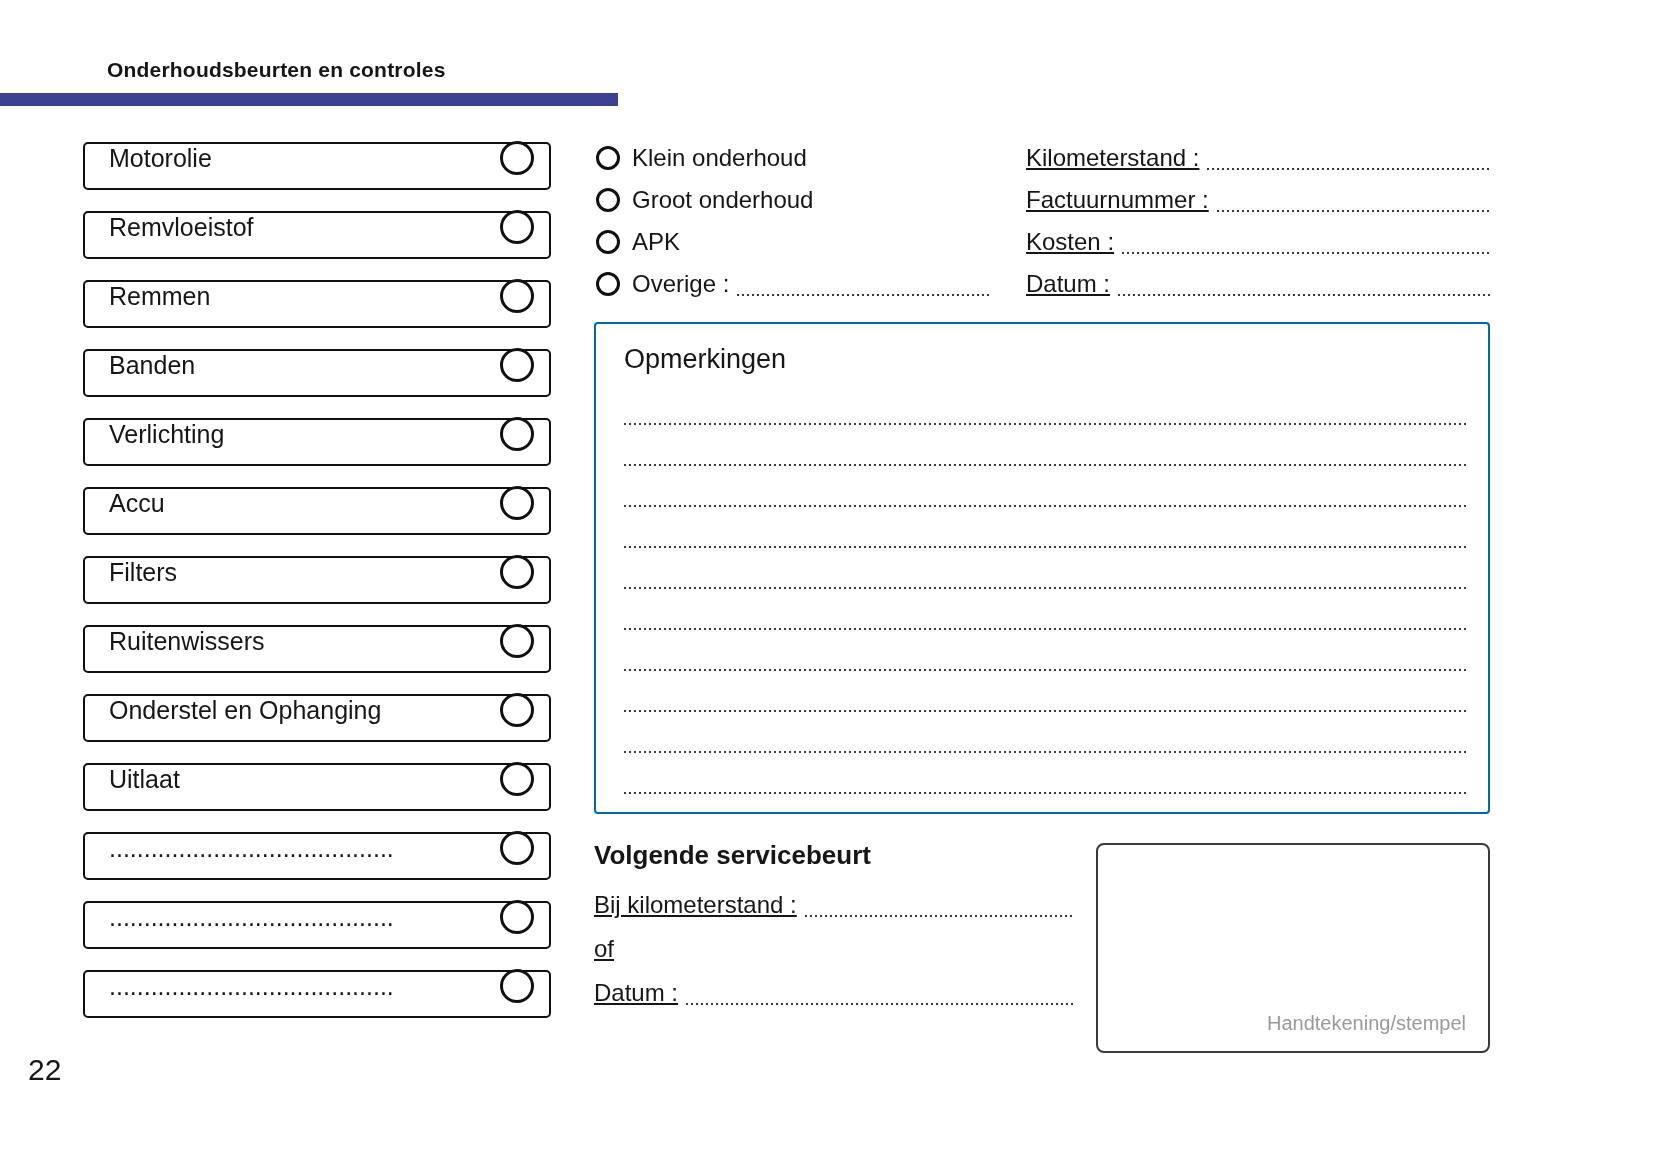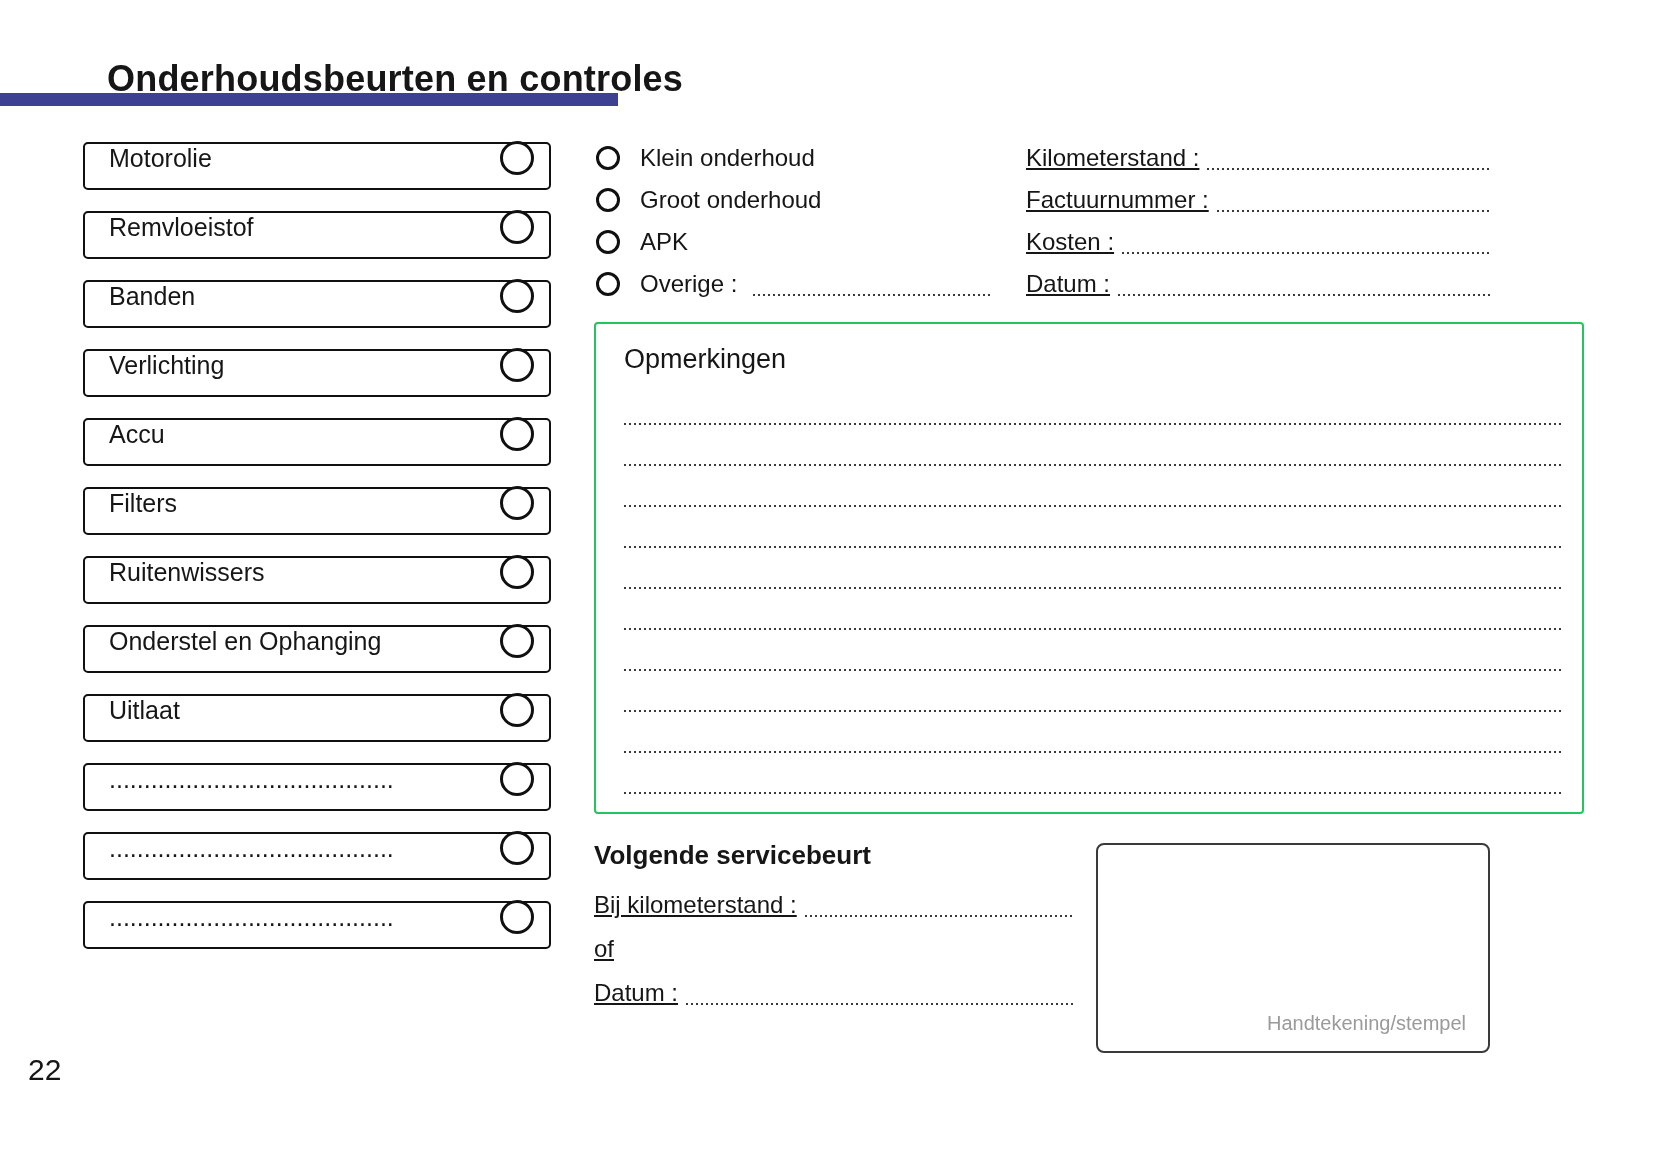--- a/index.html
+++ b/index.html
@@ -11,21 +11,21 @@
     width: 1653px;
     height: 1165px;
     background: #ffffff;
     overflow: hidden;
   }
 
   .title {
     position: absolute;
     left: 107px;
     top: 58px;
-    font-size: 36px;
+    font-size: 21px;
     font-weight: bold;
     color: #161616;
     letter-spacing: 0.2px;
   }
   .title-bar {
     position: absolute;
     left: 0;
     top: 93px;
     width: 618px;
     height: 13px;
@@ -78,21 +78,20 @@
   .service-type {
     position: absolute;
     left: 596px;
     top: 137px;
     width: 394px;
   }
   .radio-row {
     height: 42px;
     display: flex;
     align-items: center;
-    gap: 8px;
   }
   .radio-circle {
     flex: none;
     width: 24px;
     height: 24px;
     border: 3px solid #101010;
     border-radius: 50%;
     margin-right: 12px;
     background: #fff;
   }
@@ -118,23 +117,23 @@
     align-items: center;
     text-decoration: underline;
   }
   .field-label { font-size: 24px; white-space: nowrap; }
 
   
   .remarks-box {
     position: absolute;
     left: 594px;
     top: 322px;
-    width: 990px;
+    width: 896px;
     height: 492px;
-    border: 2px solid #22c55e;
+    border: 2px solid #0369a1;
     border-radius: 4px;
     padding: 20px 20px 22px 28px;
     background: #fff;
   }
   .remarks-title {
     font-size: 27px;
     height: 34px;
     margin-bottom: 6px;
   }
   .remark-line { height: 41px; }
@@ -191,20 +190,24 @@
   <div class="checklist">
     <div class="check-row">
       <span class="check-label">Motorolie</span>
       <span class="circle"></span>
     </div>
     <div class="check-row">
       <span class="check-label">Remvloeistof</span>
       <span class="circle"></span>
     </div>
     <div class="check-row">
+      <span class="check-label">Remmen</span>
+      <span class="circle"></span>
+    </div>
+    <div class="check-row">
       <span class="check-label">Banden</span>
       <span class="circle"></span>
     </div>
     <div class="check-row">
       <span class="check-label">Verlichting</span>
       <span class="circle"></span>
     </div>
     <div class="check-row">
       <span class="check-label">Accu</span>
       <span class="circle"></span>

